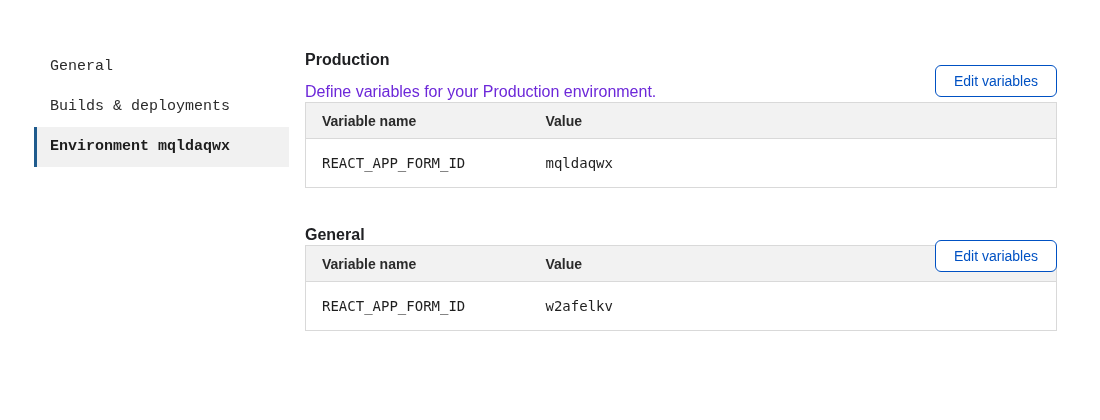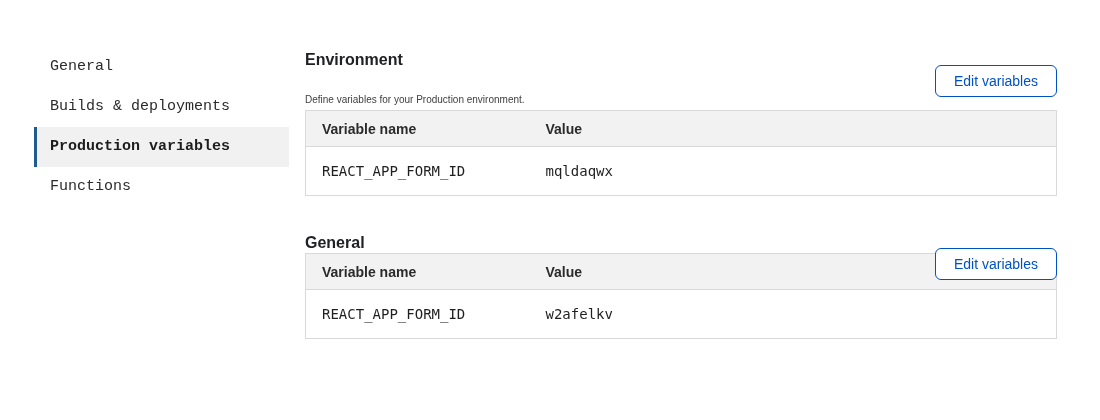--- a/index.html
+++ b/index.html
@@ -18,21 +18,21 @@
   }
   .nav-item.active {
     background:#f1f1f1; border-left-color:#1f5b8d; font-weight:bold; color:#1d1d1d;
   }
 
   
   .content { margin-left:16px; width:752px; padding-top:3px; }
   .section { position:relative; }
   .section + .section { margin-top:37px; }
   .section-title { font-size:16px; font-weight:bold; color:#202124; line-height:20px; }
-  .section-desc { font-size:10px; color:#404040; line-height:20px; margin-top:20px; }
+  .section-desc { font-size:16px; color:#6d28d9; line-height:20px; margin-top:12px; }
   .edit-btn {
     position:absolute; top:15px; right:0;
     height:32px; padding:0 18px;
     font-family:"Liberation Sans", sans-serif; font-size:14px; color:#0051c3;
     background:#ffffff; border:1px solid #0051c3; border-radius:6px;
     cursor:pointer;
   }
   .env-table {
     width:100%;
     border-collapse:collapse; border:1px solid #d9d9d9;
@@ -50,28 +50,27 @@
   }
 </style>
 </head>
 <body>
 
 <div class="page">
 
   <nav class="sidebar">
     <div class="nav-item">General</div>
     <div class="nav-item">Builds &amp; deployments</div>
-    <div class="nav-item active">Production variables</div>
-    <div class="nav-item">Functions</div>
+    <div class="nav-item active">Environment mqldaqwx</div>
   </nav>
 
   <main class="content">
 
     <section class="section">
-      <h2 class="section-title">Environment</h2>
+      <h2 class="section-title">Production</h2>
       <button class="edit-btn">Edit variables</button>
       <p class="section-desc">Define variables for your Production environment.</p>
       <table class="env-table">
         <thead>
           <tr>
             <th class="col-name">Variable name</th>
             <th>Value</th>
           </tr>
         </thead>
         <tbody>

